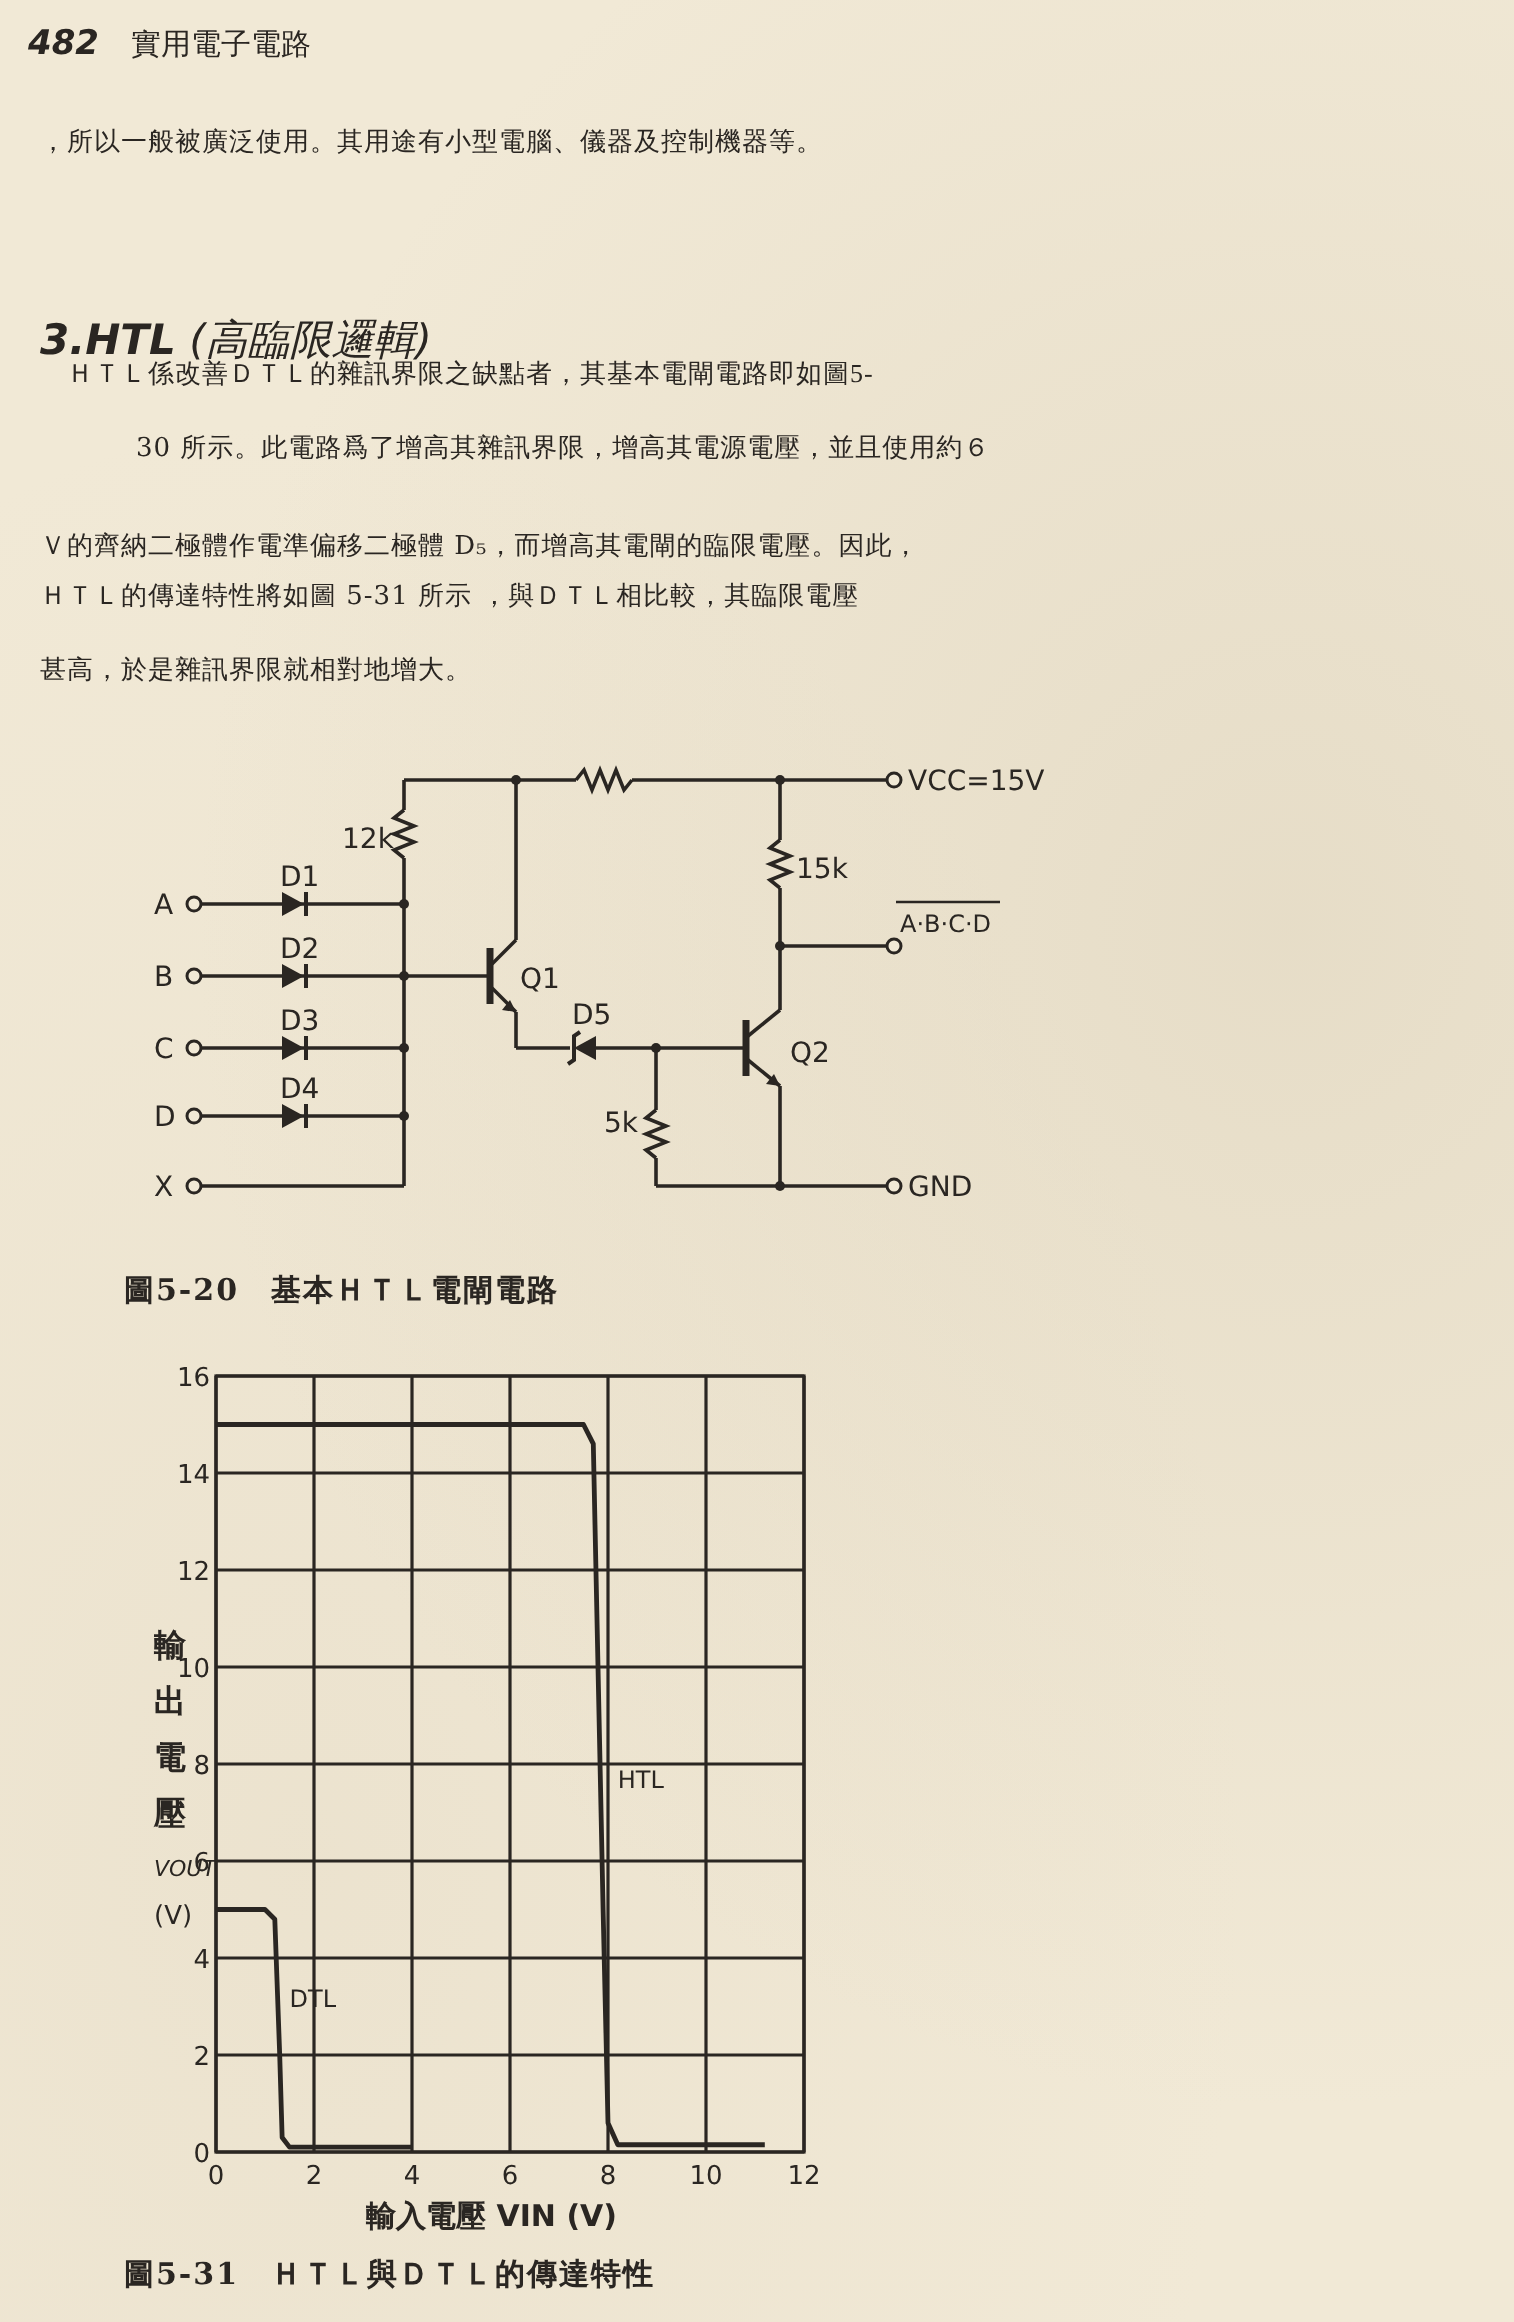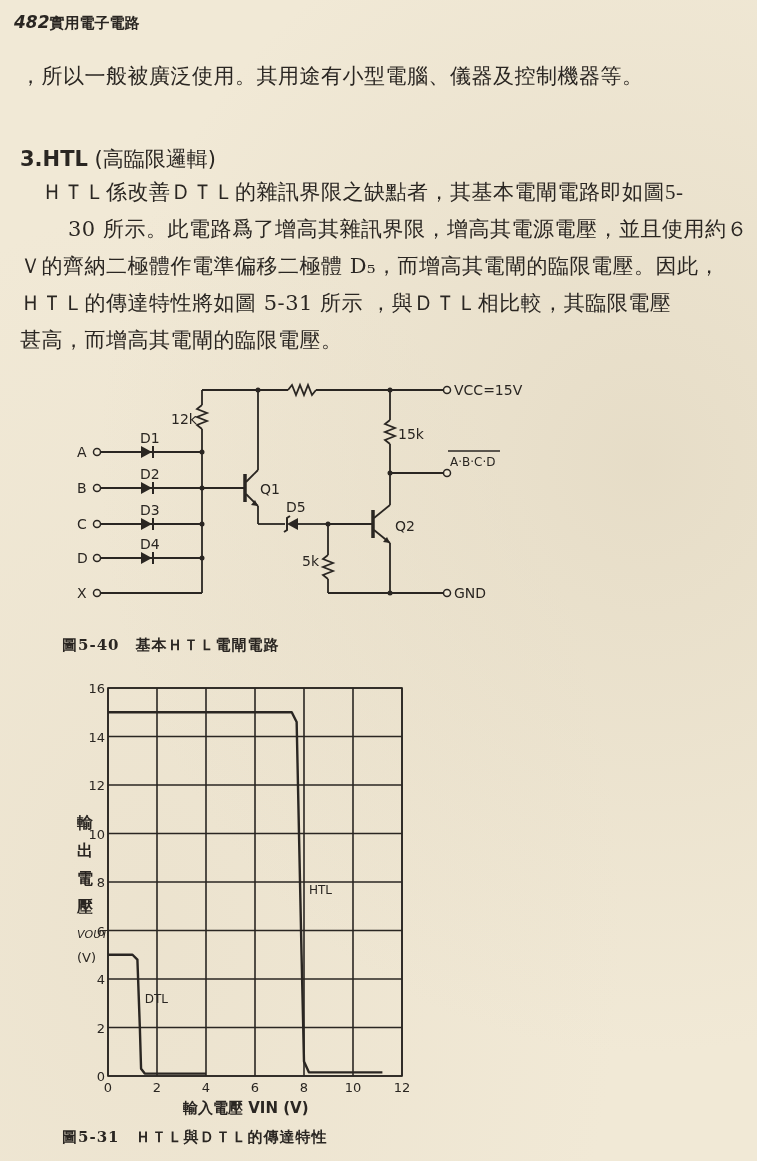--- a/index.html
+++ b/index.html
@@ -12,30 +12,30 @@
     .page-bg {
       position: absolute; inset: 0;
       background:
         radial-gradient(ellipse at 85% 40%, rgba(210,198,172,0.35), transparent 60%),
         radial-gradient(ellipse at 20% 80%, rgba(220,208,184,0.25), transparent 55%),
         #f1e9d6;
     }
     .header {
       position: absolute; left: 14px; top: 12px;
       font-family: "DejaVu Sans", sans-serif; font-size: 16px; font-weight: bold;
-      display: flex; align-items: baseline;  text-align: center;
+      display: flex; align-items: baseline; gap: 16px; text-align: center;
     }
     .header .pageno { font-style: italic; font-size: 17px; }
-    .header .booktitle { font-weight: bold; font-size: 15px; }
+    .header .booktitle { font-weight: normal; font-size: 15px; }
     .line {
-      position: absolute; left: 20px; font-size: 21px; white-space: nowrap; letter-spacing: 0.5px;
+      position: absolute; left: 20px; font-size: 13px; white-space: nowrap; letter-spacing: 0.5px;
     }
     .section-title {
-      position: absolute; left: 20px; top: 145px;
-      font-family: "DejaVu Sans", sans-serif; font-size: 21px;
+      position: absolute; left: 20px; top: 156px;
+      font-family: "DejaVu Sans", sans-serif; font-size: 21px; font-style: italic;
     }
     .section-title .num { font-weight: bold; }
     .caption {
       position: absolute; font-size: 15px; font-weight: bold; white-space: nowrap; letter-spacing: 1px;
     }
     svg text { font-family: "DejaVu Sans", sans-serif; fill: #2a2622; }
     .circuit, .chart { position: absolute; left: 0; top: 0; }
   </style>
 </head>
 <body>
@@ -49,23 +49,23 @@
 
 <div class="line" style="top:62px;">，所以一般被廣泛使用。其用途有小型電腦、儀器及控制機器等。</div>
 
 <div class="section-title">
   <span class="num">3.HTL</span>
   <span>(高臨限邏輯)</span>
 </div>
 
 <div class="line" style="top:178px;font-family:Liberation Serif, serif;">　ＨＴＬ係改善ＤＴＬ的雜訊界限之缺點者，其基本電閘電路即如圖5-</div>
 <div class="line" style="top:215px;margin-left:48px;">30 所示。此電路爲了增高其雜訊界限，增高其電源電壓，並且使用約６</div>
-<div class="line" style="top:252px;">Ｖ的齊納二極體作電準偏移二極體 D₅，而增高其電閘的臨限電壓。因此，</div>
+<div class="line" style="top:264px;">Ｖ的齊納二極體作電準偏移二極體 D₅，而增高其電閘的臨限電壓。因此，</div>
 <div class="line" style="top:289px;">ＨＴＬ的傳達特性將如圖 5-31 所示 ，與ＤＴＬ相比較，其臨限電壓</div>
-<div class="line" style="top:326px;">甚高，而增高其電閘的臨限電壓。</div>
+<div class="line" style="top:326px;">甚高，於是雜訊界限就相對地增大。</div>
 
 <svg class="circuit" width="757" height="620" viewBox="0 0 757 620">
   <g stroke="#2a2622" stroke-width="1.8" fill="none">
 
     <line x1="202" y1="390" x2="288" y2="390"></line>
     <polyline points="288,390 292,385 296,395 300,385 304,395 308,385 312,395 316,390"></polyline>
     <line x1="316" y1="390" x2="443" y2="390"></line>
 
     <line x1="202" y1="390" x2="202" y2="405"></line>
     <polyline points="202,405 197,409 207,413 197,417 207,421 197,425 202,429"></polyline>
@@ -161,21 +161,21 @@
     <text x="395" y="531">Q2</text>
     <text x="171" y="424">12k</text>
     <text x="398" y="439">15k</text>
     <text x="302" y="566">5k</text>
     <text x="454" y="395">VCC=15V</text>
     <text x="450" y="466" font-size="12">A·B·C·D</text>
     <text x="454" y="598">GND</text>
   </g>
 </svg>
 
-<div class="caption" style="left:62px; top:636px;">圖5-40　基本ＨＴＬ電閘電路</div>
+<div class="caption" style="left:62px; top:636px;">圖5-20　基本ＨＴＬ電閘電路</div>
 
 <svg class="chart" width="757" height="1161" viewBox="0 0 757 1161">
   <g id="grid" stroke="#2a2622" stroke-width="1.6" fill="none">
       <rect x="108" y="688" width="294" height="388"></rect>
       <line x1="108" y1="688" x2="108" y2="1076"></line>
       <line x1="157" y1="688" x2="157" y2="1076"></line>
       <line x1="206" y1="688" x2="206" y2="1076"></line>
       <line x1="255" y1="688" x2="255" y2="1076"></line>
       <line x1="304" y1="688" x2="304" y2="1076"></line>
       <line x1="353" y1="688" x2="353" y2="1076"></line>

